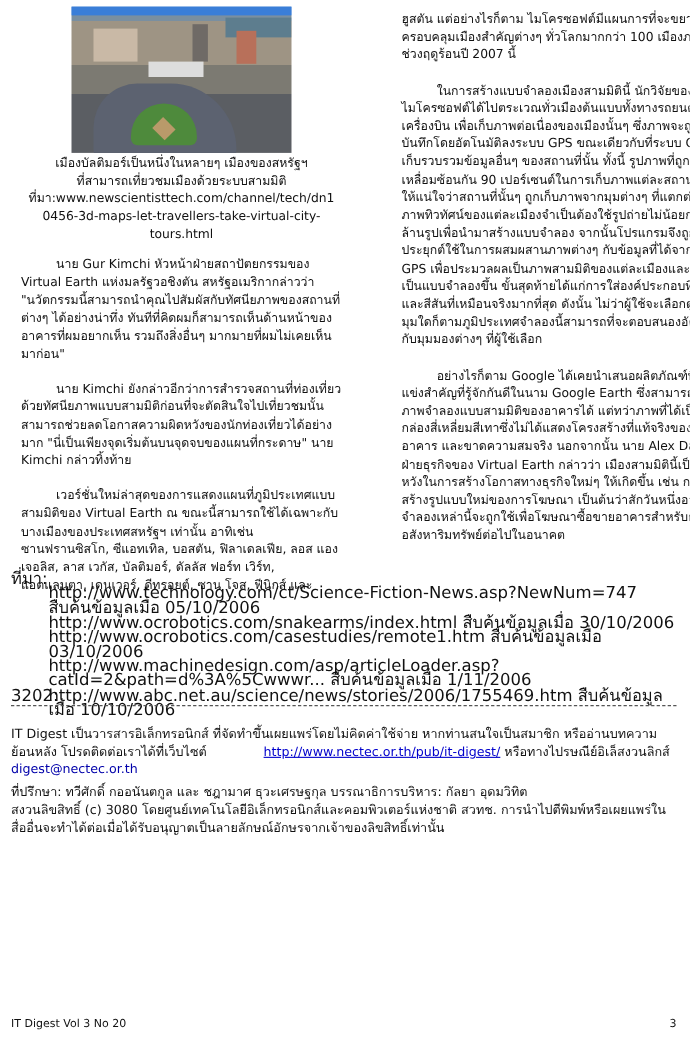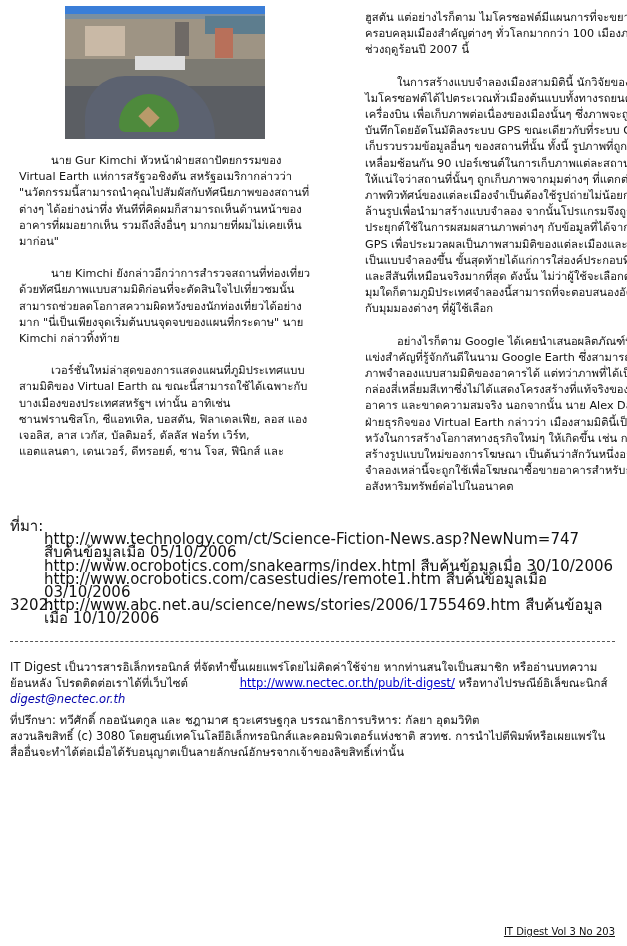--- a/index.html
+++ b/index.html
@@ -24,43 +24,50 @@
                   background:#4e8a3c; }
   .photo .infield { position:absolute; left:76px; top:104px; width:16px; height:14px; background:#b99a6a; transform:rotate(45deg); }
   .caption { font-size:11.2px; line-height:16px; }
   .refs { position:absolute; left:10px; top:520px; width:605px; font-size:15px; line-height:13.2px; }
   .refs .row { display:flex; }
   .refs .num { width:34px; flex:none; }
   .refs .txt { flex:1; }
   .dash { position:absolute; left:10px; top:641px; width:605px; border-top:1px dashed #555; height:0; }
   .footer { position:absolute; left:10px; top:660px; width:605px; font-size:11.5px; line-height:15.8px; }
   .footer .link { color:#0000cc; text-decoration:underline;padding-left:48px; }
-  .footer .email { color:#0000aa;font-style:italic; }
+  .footer .email { color:#0000aa; }
   .footer .gap { height:6px; }
-  .pagefoot { position:absolute; top:926px; left:10px; width:605px; font-size:10px; display:flex; justify-content:flex-end;text-decoration:underline; }
+  .pagefoot { position:absolute; top:926px; left:10px; width:605px; font-size:10px; display:flex; justify-content:space-between; }
 </style>
 </head>
 <body>
 
 <div id="left" class="col">
   <div class="fig">
     <div class="photo" title="Aerial 3D view of Baltimore stadium">
       <div class="water"></div>
       <div class="sky"></div>
       <div class="bld3"></div>
       <div class="bld2"></div>
       <div class="bld1"></div>
       <div class="roof"></div>
       <div class="stadium"></div>
       <div class="field"></div>
       <div class="infield"></div>
     </div>
+    <div class="caption">
+      <div>เมืองบัลติมอร์เป็นหนึ่งในหลายๆ เมืองของสหรัฐฯ</div>
+      <div>ที่สามารถเที่ยวชมเมืองด้วยระบบสามมิติ</div>
+      <div>ที่มา:www.newscientisttech.com/channel/tech/dn1</div>
+      <div>0456-3d-maps-let-travellers-take-virtual-city-</div>
+      <div>tours.html</div>
+    </div>
   </div>
   <div style="height:12px"></div>
-  <p>นาย Gur Kimchi หัวหน้าฝ่ายสถาปัตยกรรมของ Virtual Earth แห่การสรัฐวอชิงตัน สหรัฐอเมริกากล่าวว่า "นวัตกรรมนี้สามารถนำคุณไปสัมผัสกับทัศนียภาพของสถานที่ต่างๆ ได้อย่างน่าทึ่ง ทันทีที่คิดผมก็สามารถเห็นด้านหน้าของอาคารที่ผมอยากเห็น รวมถึงสิ่งอื่นๆ มากมายที่ผมไม่เคยเห็นมาก่อน"</p>
+  <p>นาย Gur Kimchi หัวหน้าฝ่ายสถาปัตยกรรมของ Virtual Earth แห่งมลรัฐวอชิงตัน สหรัฐอเมริกากล่าวว่า "นวัตกรรมนี้สามารถนำคุณไปสัมผัสกับทัศนียภาพของสถานที่ต่างๆ ได้อย่างน่าทึ่ง ทันทีที่คิดผมก็สามารถเห็นด้านหน้าของอาคารที่ผมอยากเห็น รวมถึงสิ่งอื่นๆ มากมายที่ผมไม่เคยเห็นมาก่อน"</p>
   <p>นาย Kimchi ยังกล่าวอีกว่าการสำรวจสถานที่ท่องเที่ยวด้วยทัศนียภาพแบบสามมิติก่อนที่จะตัดสินใจไปเที่ยวชมนั้น สามารถช่วยลดโอกาสความผิดหวังของนักท่องเที่ยวได้อย่างมาก "นี่เป็นเพียงจุดเริ่มต้นบนจุดจบของแผนที่กระดาษ" นาย Kimchi กล่าวทิ้งท้าย</p>
   <p>เวอร์ชั่นใหม่ล่าสุดของการแสดงแผนที่ภูมิประเทศแบบสามมิติของ Virtual Earth ณ ขณะนี้สามารถใช้ได้เฉพาะกับบางเมืองของประเทศสหรัฐฯ เท่านั้น อาทิเช่น ซานฟรานซิสโก, ซีแอทเทิล, บอสตัน, ฟิลาเดลเฟีย, ลอส แองเจอลิส, ลาส เวกัส, บัลติมอร์, ดัลลัส ฟอร์ท เวิร์ท, แอตแลนตา, เดนเวอร์, ดีทรอยต์, ซาน โจส, ฟีนิกส์ และ</p>
 </div>
 
 <div id="right" class="col">
   <p style="text-indent:0">ฮูสตัน แต่อย่างไรก็ตาม ไมโครซอฟต์มีแผนการที่จะขยายให้ครอบคลุมเมืองสำคัญต่างๆ ทั่วโลกมากกว่า 100 เมืองภายในช่วงฤดูร้อนปี 2007 นี้</p>
   <p>ในการสร้างแบบจำลองเมืองสามมิตินี้ นักวิจัยของไมโครซอฟต์ได้ไปตระเวณทั่วเมืองต้นแบบทั้งทางรถยนต์และเครื่องบิน เพื่อเก็บภาพต่อเนื่องของเมืองนั้นๆ ซึ่งภาพจะถูกบันทึกโดยอัตโนมัติลงระบบ GPS ขณะเดียวกับที่ระบบ GPS ได้เก็บรวบรวมข้อมูลอื่นๆ ของสถานที่นั้น ทั้งนี้ รูปภาพที่ถูกถ่ายจะเหลื่อมซ้อนกัน 90 เปอร์เซนต์ในการเก็บภาพแต่ละสถานที่ เพื่อให้แน่ใจว่าสถานที่นั้นๆ ถูกเก็บภาพจากมุมต่างๆ ที่แตกต่างกัน ภาพทิวทัศน์ของแต่ละเมืองจำเป็นต้องใช้รูปถ่ายไม่น้อยกว่า 10 ล้านรูปเพื่อนำมาสร้างแบบจำลอง จากนั้นโปรแกรมจึงถูกนำมาประยุกต์ใช้ในการผสมผสานภาพต่างๆ กับข้อมูลที่ได้จากระบบ GPS เพื่อประมวลผลเป็นภาพสามมิติของแต่ละเมืองและสร้างเป็นแบบจำลองขึ้น ขั้นสุดท้ายได้แก่การใส่องค์ประกอบที่สมจริงและสีสันที่เหมือนจริงมากที่สุด ดังนั้น ไม่ว่าผู้ใช้จะเลือกดูจากมุมใดก็ตามภูมิประเทศจำลองนี้สามารถที่จะตอบสนองอัตโนมัติกับมุมมองต่างๆ ที่ผู้ใช้เลือก</p>
   <p>อย่างไรก็ตาม Google ได้เคยนำเสนอผลิตภัณฑ์ที่เป็นคู่แข่งสำคัญที่รู้จักกันดีในนาม Google Earth ซึ่งสามารถแสดงภาพจำลองแบบสามมิติของอาคารได้ แต่ทว่าภาพที่ได้เป็นเพียงกล่องสี่เหลี่ยมสีเทาซึ่งไม่ได้แสดงโครงสร้างที่แท้จริงของแต่ละอาคาร และขาดความสมจริง นอกจากนั้น นาย Alex Daley ฝ่ายธุรกิจของ Virtual Earth กล่าวว่า เมืองสามมิตินี้เป็นความหวังในการสร้างโอกาสทางธุรกิจใหม่ๆ ให้เกิดขึ้น เช่น การสร้างรูปแบบใหม่ของการโฆษณา เป็นต้นว่าสักวันหนึ่งอาคารจำลองเหล่านี้จะถูกใช้เพื่อโฆษณาซื้อขายอาคารสำหรับธุรกิจอสังหาริมทรัพย์ต่อไปในอนาคต</p>
 </div>
 
@@ -72,30 +79,34 @@
     </div>
   <div class="row">
       <span class="num"></span>
       <span class="txt">http://www.ocrobotics.com/snakearms/index.html  สืบค้นข้อมูลเมื่อ 30/10/2006</span>
     </div>
   <div class="row">
       <span class="num"></span>
       <span class="txt">http://www.ocrobotics.com/casestudies/remote1.htm  สืบค้นข้อมูลเมื่อ 03/10/2006</span>
     </div>
   <div class="row">
+      <span class="num"></span>
+      <span class="txt">http://www.machinedesign.com/asp/articleLoader.asp?catId=2&amp;path=d%3A%5Cwwwr...  สืบค้นข้อมูลเมื่อ 1/11/2006</span>
+    </div>
+  <div class="row">
       <span class="num">3202:</span>
       <span class="txt">http://www.abc.net.au/science/news/stories/2006/1755469.htm สืบค้นข้อมูลเมื่อ 10/10/2006</span>
     </div>
 </div>
 
 <div class="dash"></div>
 
 <div class="footer">
   <div>
-    <span>IT Digest เป็นวารสารอิเล็กทรอนิกส์ ที่จัดทำขึ้นเผยแพร่โดยไม่คิดค่าใช้จ่าย หากท่านสนใจเป็นสมาชิก หรืออ่านบทความย้อนหลัง โปรดติดต่อเราได้ที่เว็บไซต์ </span><span class="link">http://www.nectec.or.th/pub/it-digest/</span><span> หรือทางไปรษณีย์อิเล็ขณะนิกส์ </span><span class="email">digest@nectec.or.th</span>
+    <span>IT Digest เป็นวารสารอิเล็กทรอนิกส์ ที่จัดทำขึ้นเผยแพร่โดยไม่คิดค่าใช้จ่าย หากท่านสนใจเป็นสมาชิก หรืออ่านบทความย้อนหลัง โปรดติดต่อเราได้ที่เว็บไซต์ </span><span class="link">http://www.nectec.or.th/pub/it-digest/</span><span> หรือทางไปรษณีย์อิเล็สงวนลิกส์ </span><span class="email">digest@nectec.or.th</span>
   </div>
   <div class="gap"></div>
   <div>ที่ปรึกษา: ทวีศักดิ์ กออนันตกูล และ ชฎามาศ ธุวะเศรษฐกุล บรรณาธิการบริหาร: กัลยา อุดมวิทิต</div>
   <div>สงวนลิขสิทธิ์ (c) 3080 โดยศูนย์เทคโนโลยีอิเล็กทรอนิกส์และคอมพิวเตอร์แห่งชาติ สวทช. การนำไปตีพิมพ์หรือเผยแพร่ในสื่ออื่นจะทำได้ต่อเมื่อได้รับอนุญาตเป็นลายลักษณ์อักษรจากเจ้าของลิขสิทธิ์เท่านั้น</div>
 </div>
 
 <div class="pagefoot">
   <span>IT Digest Vol 3 No 20</span>
   <span>3</span>
 </div>

